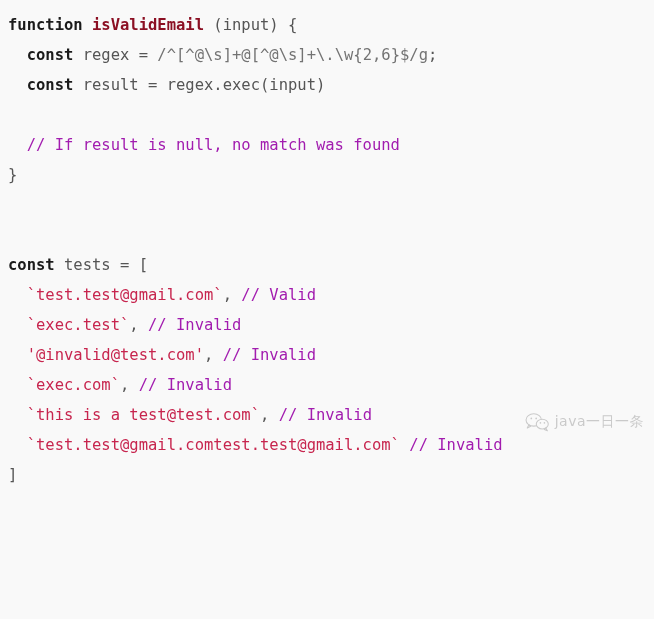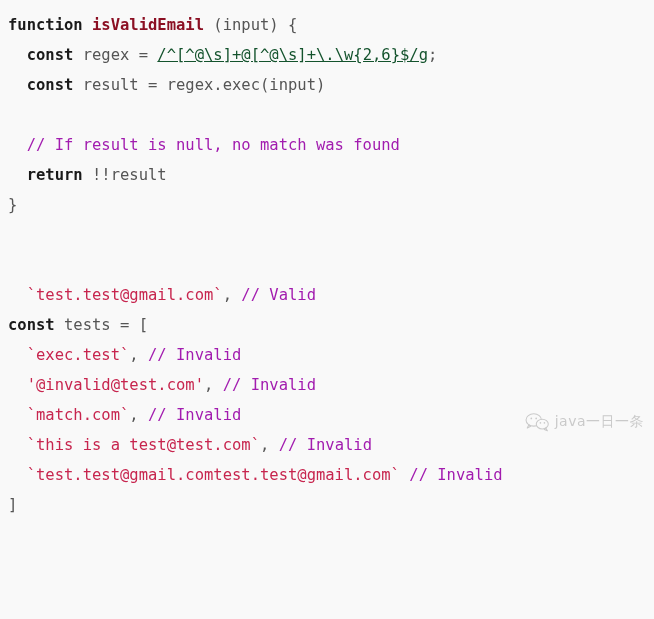--- a/index.html
+++ b/index.html
@@ -38,22 +38,21 @@
     font-weight: bold;
   }
   .fn {
     color: #8b0f23;
     font-weight: bold;
   }
   .plain {
     color: #555555;
   }
   .regex {
-    color: #14532d;
-    text-decoration: underline;
+    color: #737373;
   }
   .str {
     color: #c7254e;
   }
   .comment {
     color: #a21caf;
   }
   #watermark {
     position: absolute;
     right: 10px;
@@ -80,29 +79,28 @@
 <body>
 
 <div id="code-block">
 
   <div id="code-lines">
       <div class="code-line"><span class="tok kw">function</span><span class="tok plain"> </span><span class="tok fn">isValidEmail</span><span class="tok plain"> (input) {</span></div>
       <div class="code-line"><span class="tok plain">  </span><span class="tok kw">const</span><span class="tok plain"> regex = </span><span class="tok regex">/^[^@\s]+@[^@\s]+\.\w{2,6}$/g</span><span class="tok plain">;</span></div>
       <div class="code-line"><span class="tok plain">  </span><span class="tok kw">const</span><span class="tok plain"> result = regex.exec(input)</span></div>
       <div class="code-line blank">&nbsp;</div>
       <div class="code-line"><span class="tok plain">  </span><span class="tok comment">// If result is null, no match was found</span></div>
-      <div class="code-line"><span class="tok plain">  </span><span class="tok kw">return</span><span class="tok plain"> !!result</span></div>
       <div class="code-line"><span class="tok plain">}</span></div>
       <div class="code-line blank">&nbsp;</div>
       <div class="code-line blank">&nbsp;</div>
+      <div class="code-line"><span class="tok kw">const</span><span class="tok plain"> tests = [</span></div>
       <div class="code-line"><span class="tok plain">  </span><span class="tok str">`test.test@gmail.com`</span><span class="tok plain">, </span><span class="tok comment">// Valid</span></div>
-      <div class="code-line"><span class="tok kw">const</span><span class="tok plain"> tests = [</span></div>
       <div class="code-line"><span class="tok plain">  </span><span class="tok str">`exec.test`</span><span class="tok plain">, </span><span class="tok comment">// Invalid</span></div>
       <div class="code-line"><span class="tok plain">  </span><span class="tok str">'@invalid@test.com'</span><span class="tok plain">, </span><span class="tok comment">// Invalid</span></div>
-      <div class="code-line"><span class="tok plain">  </span><span class="tok str">`match.com`</span><span class="tok plain">, </span><span class="tok comment">// Invalid</span></div>
+      <div class="code-line"><span class="tok plain">  </span><span class="tok str">`exec.com`</span><span class="tok plain">, </span><span class="tok comment">// Invalid</span></div>
       <div class="code-line"><span class="tok plain">  </span><span class="tok str">`this is a test@test.com`</span><span class="tok plain">, </span><span class="tok comment">// Invalid</span></div>
       <div class="code-line"><span class="tok plain">  </span><span class="tok str">`test.test@gmail.comtest.test@gmail.com`</span><span class="tok plain"> </span><span class="tok comment">// Invalid</span></div>
       <div class="code-line"><span class="tok plain">]</span></div>
       <div class="code-line blank">&nbsp;</div>
       <div class="code-line blank">&nbsp;</div>
     </div>
 
   <div id="watermark">
     <span>
       <svg class="wm-logo" viewBox="0 0 32 24" xmlns="http://www.w3.org/2000/svg">

